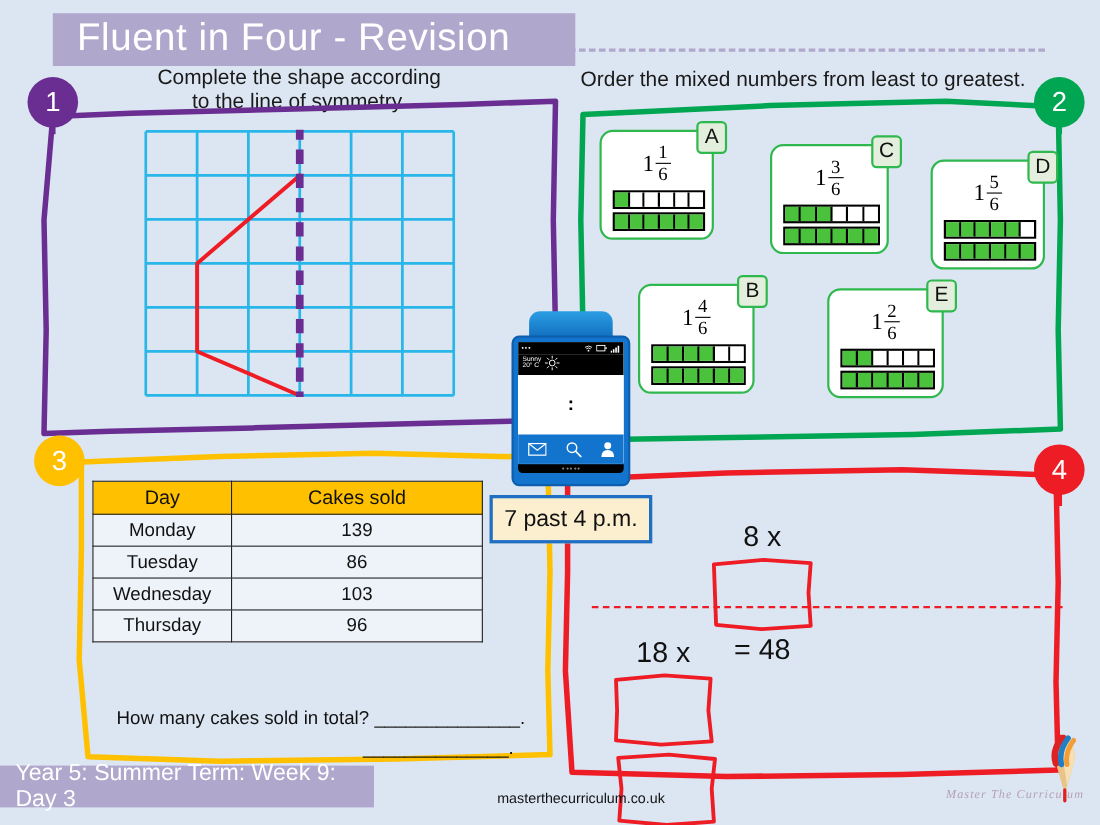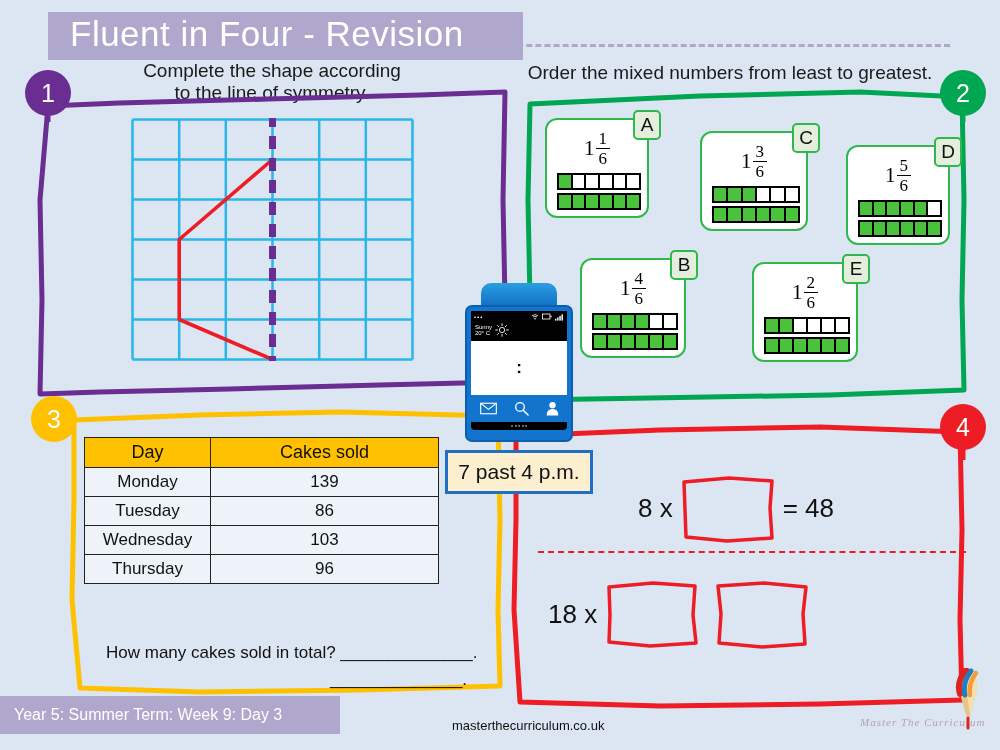--- a/index.html
+++ b/index.html
@@ -85,21 +85,21 @@
     border: 1.6px solid #222; text-align: center; font-size: 17px; color: #111;
     padding: 4px 4px; font-family: "Liberation Sans", sans-serif; font-weight: normal;
   }
   #q3-table th { background: #ffc000; font-size: 18px; }
   #q3-table .c-day { width: 126px; }
   .q3-q { position: absolute; font-size: 17px; color: #111; z-index: 4;
           font-family: "Liberation Sans", sans-serif; }
 
   
   .eq-row { position: absolute; display: flex; align-items: center; z-index: 4;
-            font-size: 26px; color: #111; font-family: "Liberation Sans", sans-serif; }
+            font-size: 26px; color: #111; font-family: "Liberation Sans", sans-serif; flex-direction: column; }
   .ansbox { position: relative; display: inline-block; }
   .ansbox svg { display: block; }
   .q4-dash { position: absolute; left: 538px; top: 551px; width: 428px; height: 0;
              border-top: 2.5px dashed #ee1c25; z-index: 3; }
 
   
   #phone { position: absolute; left: 463px; top: 283px; width: 112px; height: 162px; z-index: 8; }
   #phone .hump {
     position: absolute; left: 18px; top: 0; width: 76px; height: 30px;
     background: linear-gradient(180deg,#2b9ee3 0%, #0b63b8 100%);
@@ -131,21 +131,21 @@
     background: #fcefd0; border: 3.5px solid #1f6fc4; z-index: 9;
     display: flex; align-items: center; justify-content: center;
     font-size: 21px; color: #111; font-family: "Liberation Sans", sans-serif;
   }
 
   
   #footer-band {
     position: absolute; left: 0; top: 696px; width: 340px; height: 38px;
     background: #b0a8cc; display: flex; align-items: center; z-index: 7;
   }
-  #footer-band span { color: #fff; font-size: 16px; padding-left: 14px;
+  #footer-band span { color: #fff; font-size: 21px; padding-left: 14px;
                       font-family: "Liberation Sans", sans-serif; }
   #site-url { position: absolute; left: 452px; top: 718px; font-size: 13px; color: #111;
               z-index: 7; font-family: "Liberation Sans", sans-serif; }
   #logo-word { position: absolute; left: 860px; top: 716px; font-size: 11px; color: #b59fb5;
                z-index: 7; letter-spacing: 1px; font-family: "Liberation Serif", serif;
                font-style: italic; }
   #logo-pencil { position: absolute; left: 940px; top: 668px; width: 52px; height: 62px; z-index: 7; }
 </style>
 </head>
 <body>

